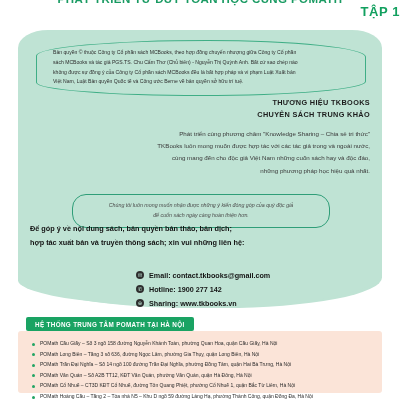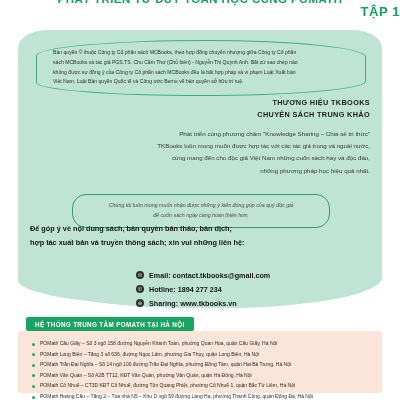--- a/index.html
+++ b/index.html
@@ -153,21 +153,21 @@
     <div>hợp tác xuất bản và truyền thông sách; xin vui những liên hệ:</div>
   </div>
 
   <div class="contacts">
     <div class="crow">
       <span class="cicon">✉</span>
       <span class="ctxt">Email: contact.tkbooks@gmail.com</span>
     </div>
     <div class="crow">
       <span class="cicon">✆</span>
-      <span class="ctxt">Hotline: 1894 277 234</span>
+      <span class="ctxt">Hotline: 1900 277 142</span>
     </div>
     <div class="crow">
       <span class="cicon">⊕</span>
       <span class="ctxt">Sharing: www.tkbooks.vn</span>
     </div>
   </div>
 
   <div class="pm-banner">HỆ THỐNG TRUNG TÂM POMATH TẠI HÀ NỘI</div>
 
   <div class="pm-list">

